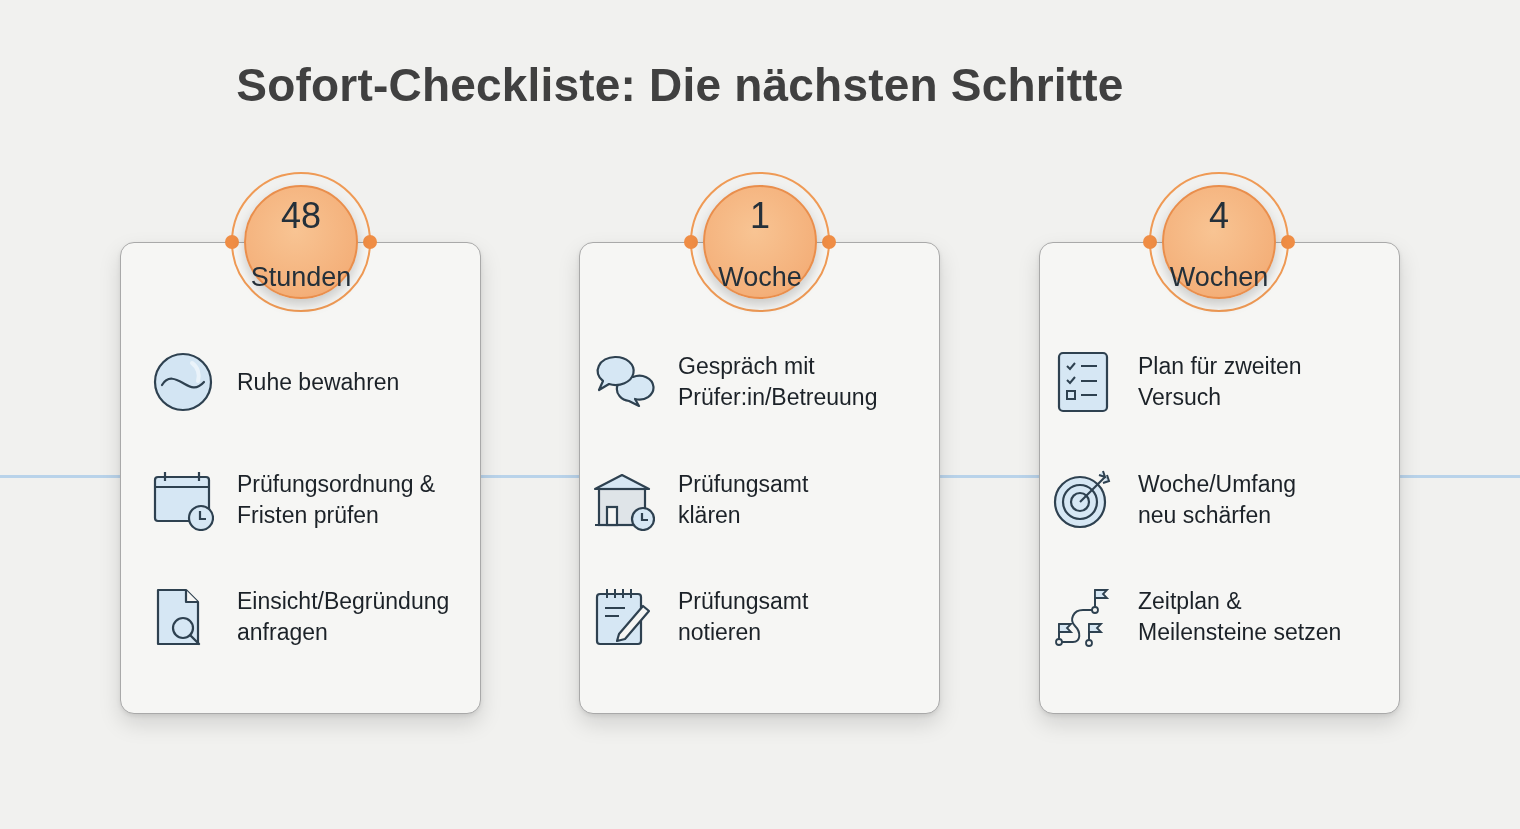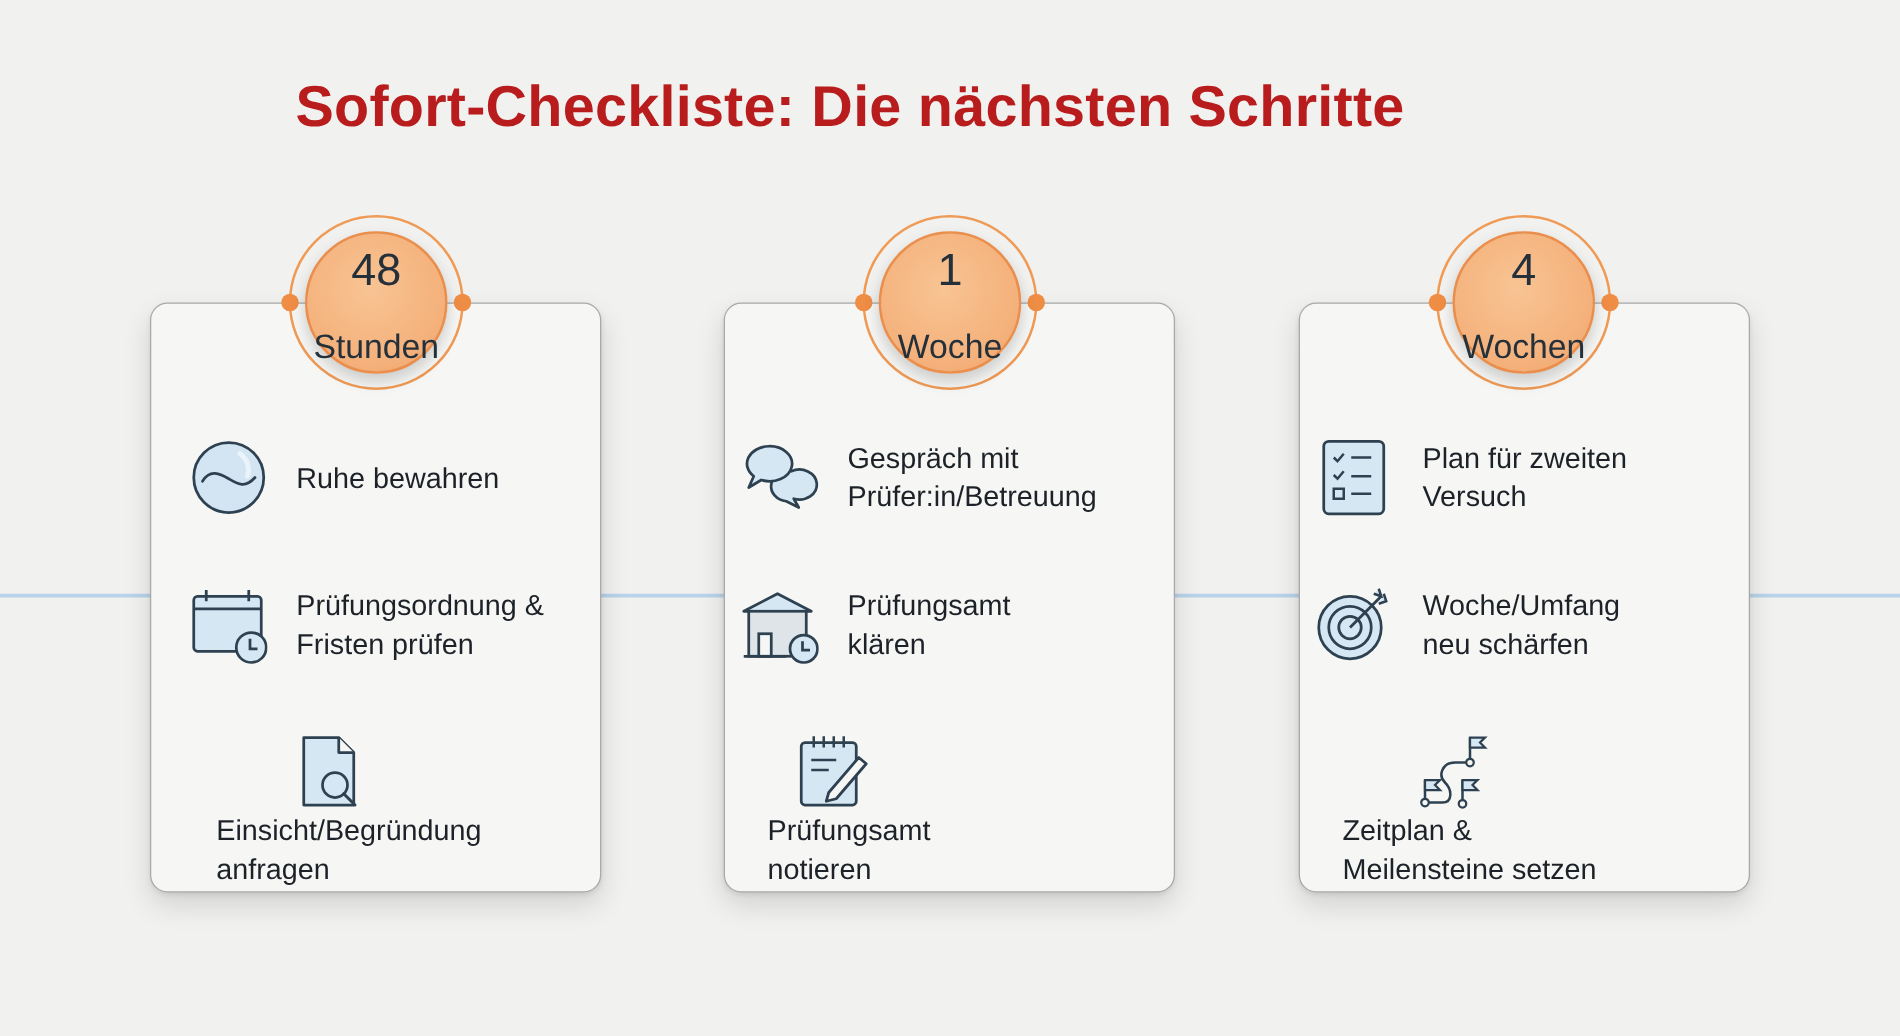--- a/index.html
+++ b/index.html
@@ -9,21 +9,21 @@
     font-family: "Liberation Sans", "DejaVu Sans", sans-serif;
     color: #1f2a30;
     position: relative;
   }
   .title {
     position: absolute;
     top: 58px; left: 0; width: 1360px;
     text-align: center;
     font-size: 46px;
     font-weight: bold;
-    color: #b91c1c;
+    color: #404040;
     letter-spacing: 0.2px;
   }
   .timeline {
     position: absolute;
     top: 475px; left: 0; width: 1520px; height: 3px;
     background: #b9d3ea;
   }
   .card {
     position: absolute;
     top: 242px;
@@ -91,21 +91,21 @@
   .item .label {
     margin-left: 22px;
     font-size: 23px;
     line-height: 31px;
     color: #1c2228;
     white-space: pre-line;
   }
   .c2 .item, .c3 .item { left: 12px; }
   .i1 { top: 107px; }
   .i2 { top: 225px; }
-  .i3 { top: 342px; flex-direction: column; }
+  .i3 { top: 342px; }
 </style>
 </head>
 <body>
 
 <div class="title">Sofort-Checkliste: Die nächsten Schritte</div>
 
 <div class="timeline"></div>
 
 <div class="card c1">
   <div class="item i2">

